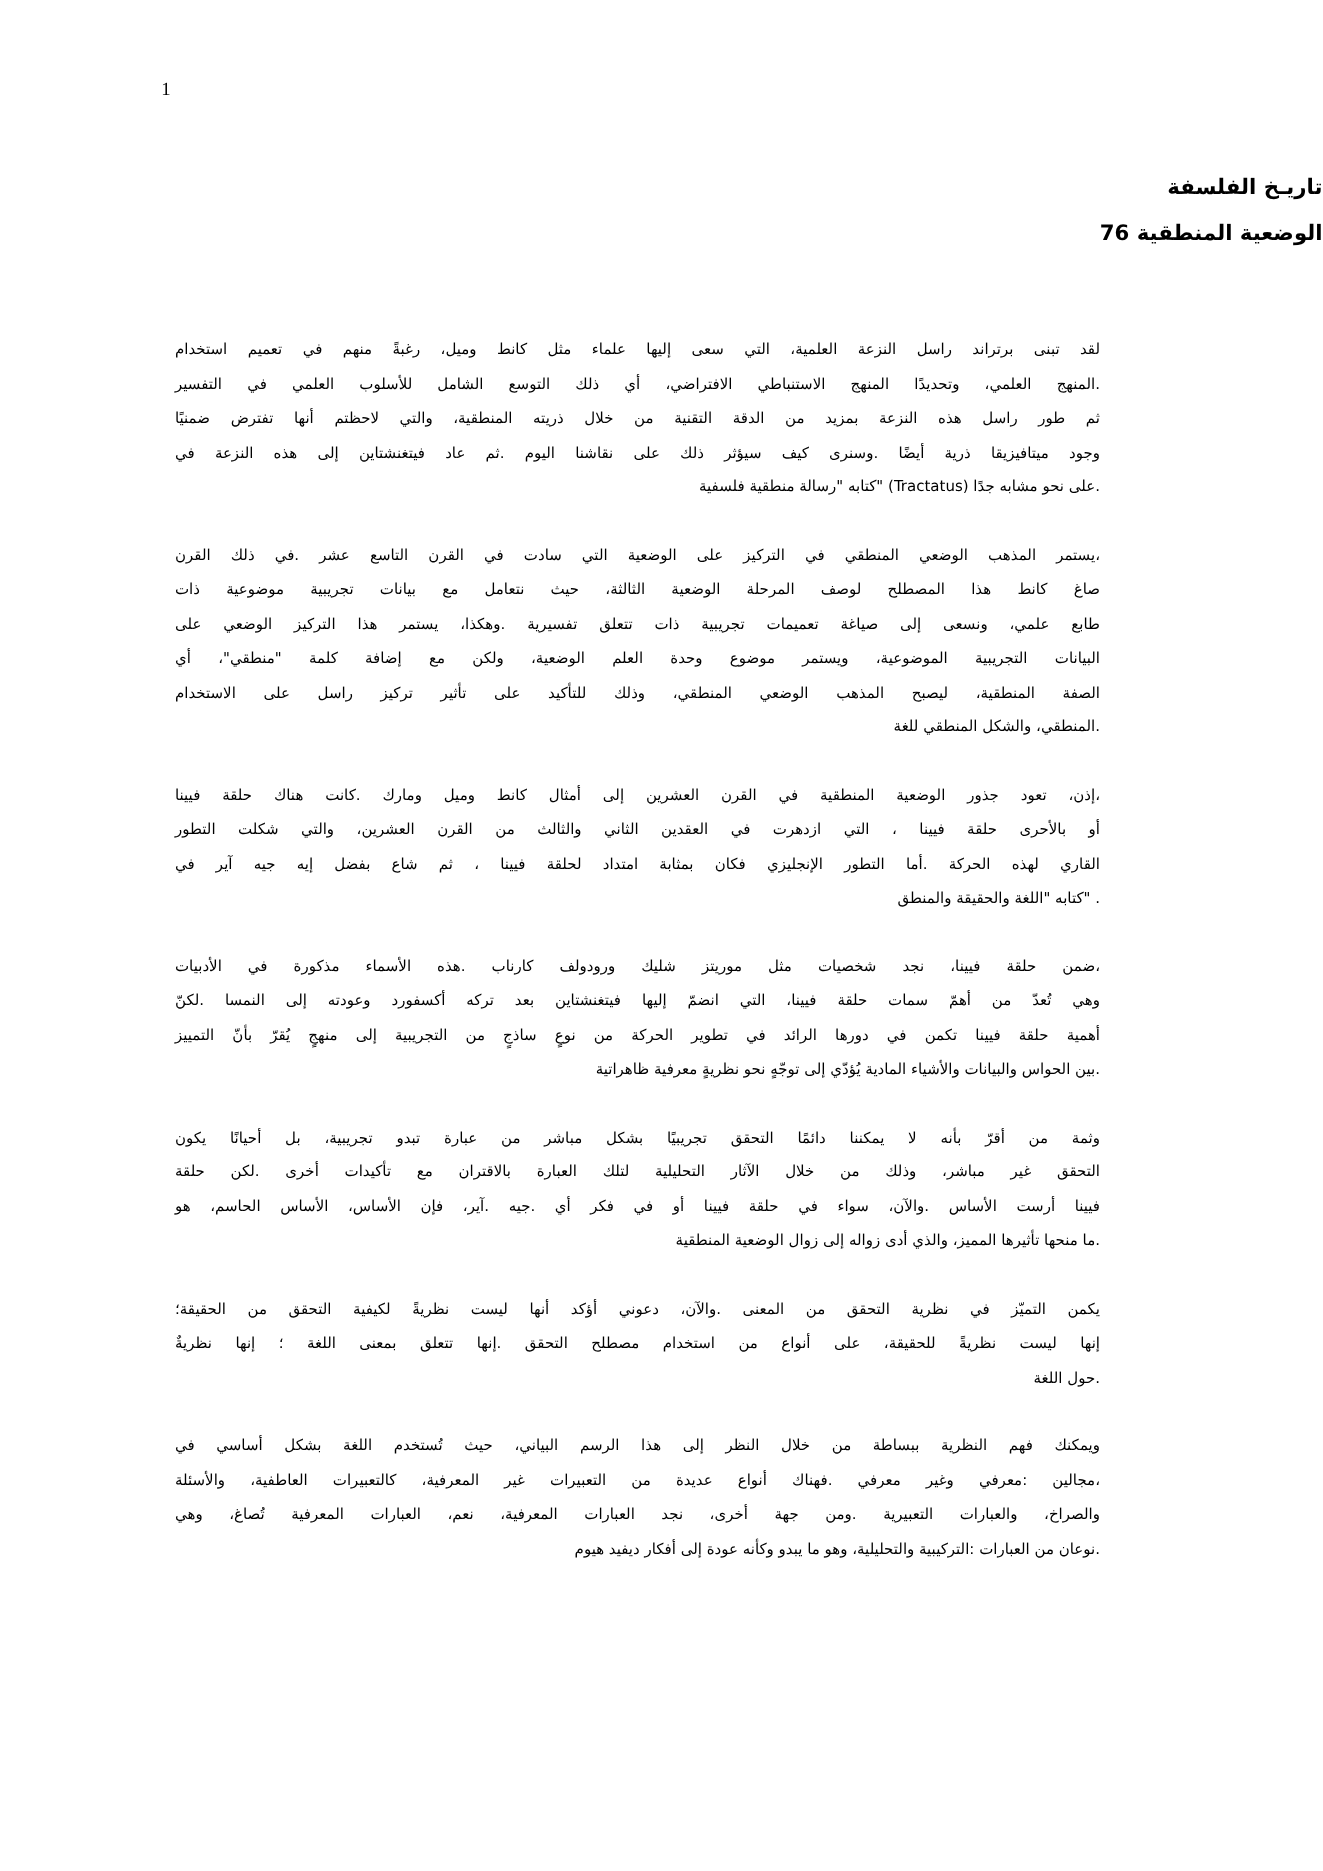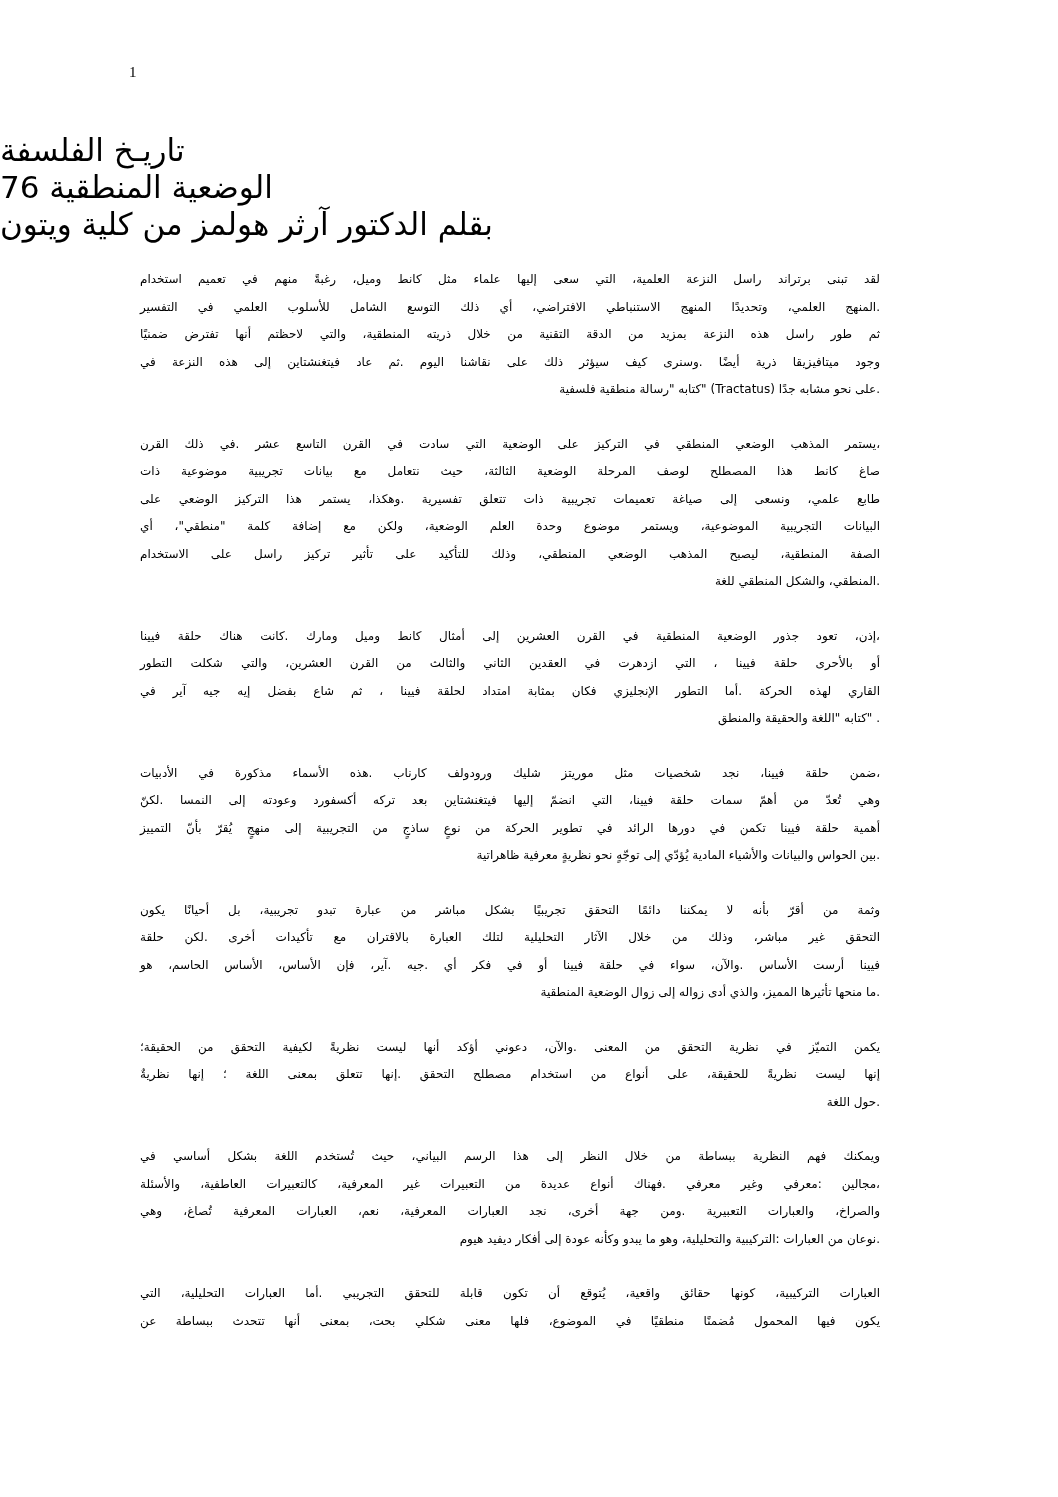--- a/index.html
+++ b/index.html
@@ -20,25 +20,25 @@
       top: 62px;
       font-family: "Liberation Serif", serif;
       font-size: 15px;
       line-height: 20px;
     }
     .title-block {
       position: absolute;
       left: 0;
       right: 0;
       top: 132px;
-      text-align: left;
+      text-align: right;
       direction: rtl;
       font-family: "DejaVu Sans", sans-serif;
-      font-weight: normal;
-      font-size: 31px;
+      font-weight: bold;
+      font-size: 17px;
       line-height: 37px;
     }
     .title-line {
       display: block;
     }
     .body-block {
       position: absolute;
       left: 140px;
       width: 740px;
       top: 266px;
@@ -63,21 +63,20 @@
     }
   </style>
 </head>
 <body>
 
 <div class="page-number">1</div>
 
 <div class="title-block">
   <span class="title-line">تاريـخ الفلسفة</span>
   <span class="title-line">الوضعية المنطقية 76</span>
-  <span class="title-line">بقلم الدكتور آرثر هولمز من كلية ويتون</span>
 </div>
 
 <div class="body-block">
   <div class="para">
     <span class="line">لقد تبنى برتراند راسل النزعة العلمية، التي سعى إليها علماء مثل كانط وميل، رغبةً منهم في تعميم استخدام</span>
     <span class="line">.المنهج العلمي، وتحديدًا المنهج الاستنباطي الافتراضي، أي ذلك التوسع الشامل للأسلوب العلمي في التفسير</span>
     <span class="line">ثم طور راسل هذه النزعة بمزيد من الدقة التقنية من خلال ذريته المنطقية، والتي لاحظتم أنها تفترض ضمنيًا</span>
     <span class="line">وجود ميتافيزيقا ذرية أيضًا .وسنرى كيف سيؤثر ذلك على نقاشنا اليوم .ثم عاد فيتغنشتاين إلى هذه النزعة في</span>
     <span class="line last">.على نحو مشابه جدًا (Tractatus) "كتابه "رسالة منطقية فلسفية</span>
   </div>
@@ -111,17 +110,13 @@
     <span class="line">يكمن التميّز في نظرية التحقق من المعنى .والآن، دعوني أؤكد أنها ليست نظريةً لكيفية التحقق من الحقيقة؛</span>
     <span class="line">إنها ليست نظريةً للحقيقة، على أنواع من استخدام مصطلح التحقق .إنها تتعلق بمعنى اللغة ؛ إنها نظريةٌ</span>
     <span class="line last">.حول اللغة</span>
   </div>
   <div class="para">
     <span class="line">ويمكنك فهم النظرية ببساطة من خلال النظر إلى هذا الرسم البياني، حيث تُستخدم اللغة بشكل أساسي في</span>
     <span class="line">،مجالين :معرفي وغير معرفي .فهناك أنواع عديدة من التعبيرات غير المعرفية، كالتعبيرات العاطفية، والأسئلة</span>
     <span class="line">والصراخ، والعبارات التعبيرية .ومن جهة أخرى، نجد العبارات المعرفية، نعم، العبارات المعرفية تُصاغ، وهي</span>
     <span class="line last">.نوعان من العبارات :التركيبية والتحليلية، وهو ما يبدو وكأنه عودة إلى أفكار ديفيد هيوم</span>
   </div>
-  <div class="para">
-    <span class="line">العبارات التركيبية، كونها حقائق واقعية، يُتوقع أن تكون قابلة للتحقق التجريبي .أما العبارات التحليلية، التي</span>
-    <span class="line">يكون فيها المحمول مُضمنًا منطقيًا في الموضوع، فلها معنى شكلي بحت، بمعنى أنها تتحدث ببساطة عن</span>
-  </div>
 </div>
 
 </body></html>

